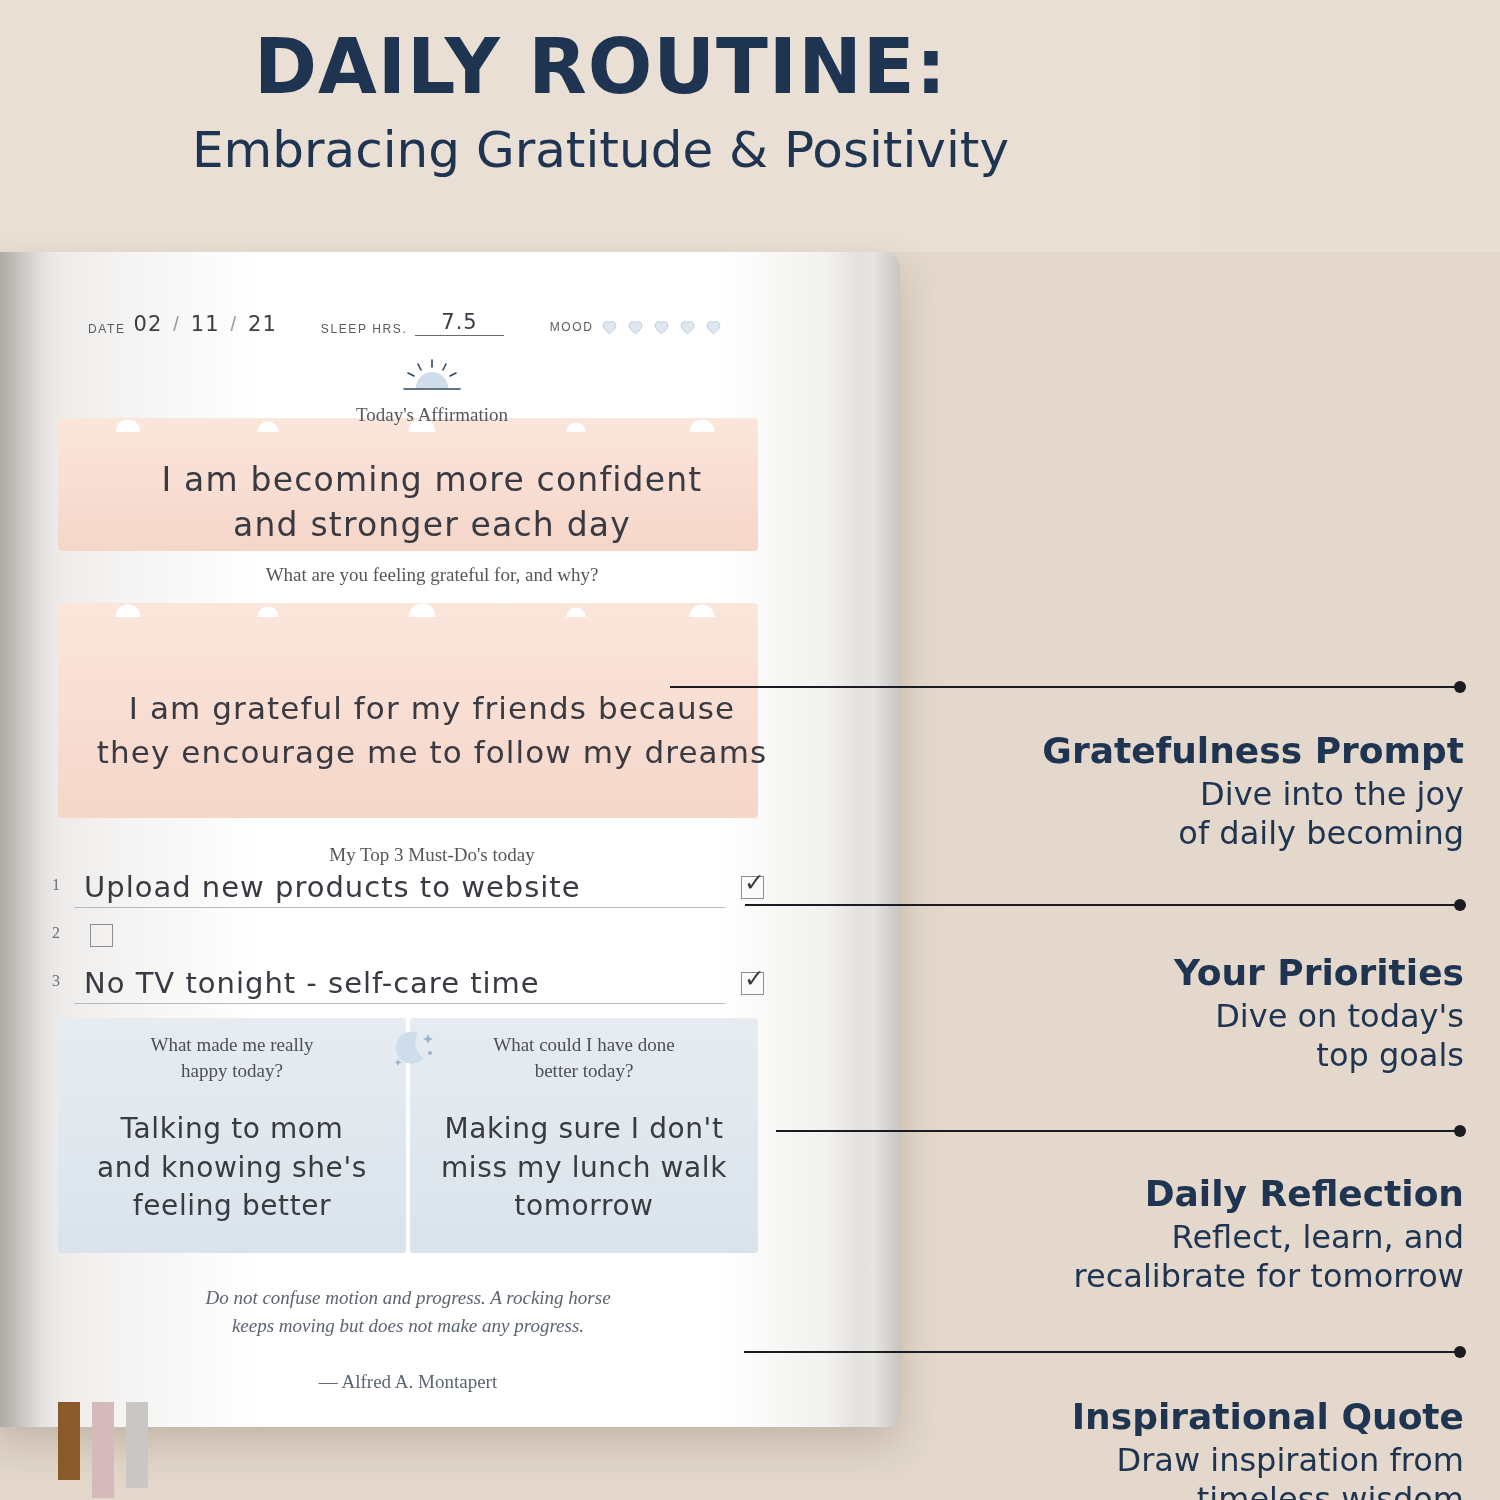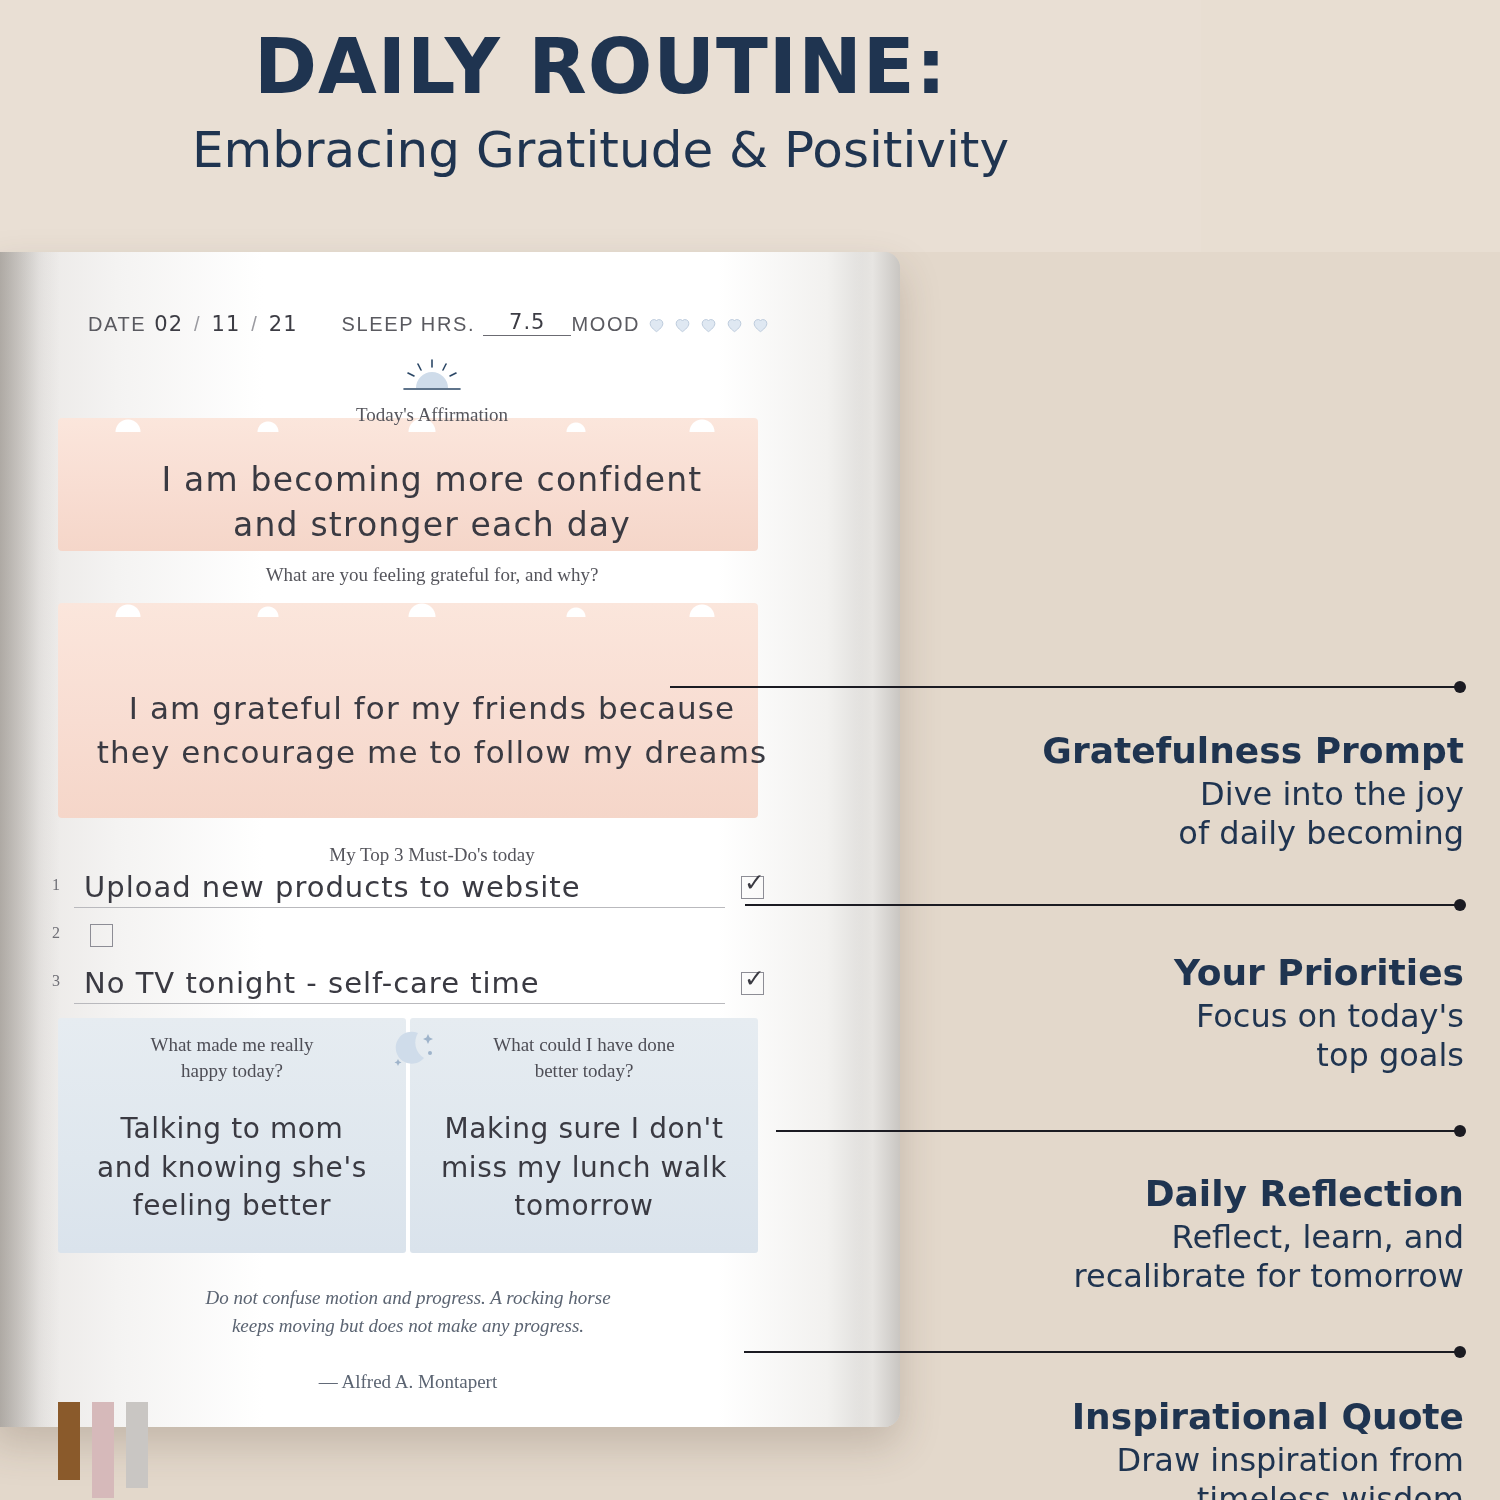--- a/index.html
+++ b/index.html
@@ -102,35 +102,35 @@
     position: absolute;
     top: 44px; left: 36px;
     width: 700px;
     font-family: "Liberation Sans", sans-serif;
     color: #4c4c52;
     font-size: 17px;
     letter-spacing: 1px;
     display: flex;
     align-items: flex-end;
   }
-  .lbl { font-size: 20px; letter-spacing: 1.6px; color:#5a5a60; }
+  .lbl { font-size: 12px; letter-spacing: 1.6px; color:#5a5a60; }
   .hand {
     font-family: "DejaVu Sans", sans-serif;
     color: #3c3c44;
   }
   .date-val { font-size: 21px; margin: 0 8px; }
   .slash { color:#9a9aa0; margin: 0 3px; font-size: 20px;}
   .sleep-wrap { margin-left: 36px; display:flex; align-items: flex-end; }
   .sleep-val {
     font-size: 21px;
     border-bottom: 1.5px solid #6b6b72;
     padding: 0 26px 1px 26px;
     margin-left: 8px;
   }
-  .mood-wrap { display: flex; align-items: center; gap: 7px;}
+  .mood-wrap { margin-left: 46px; display: flex; align-items: center; gap: 7px;}
   .heart {
     width: 19px; height: 19px;
     position: relative;
     display: inline-block;
   }
   .heart svg { width: 19px; height: 19px; display:block;}
 
   .sun-icon {
     position: absolute;
     top: 92px; left: 50%;
@@ -507,21 +507,21 @@
       <div class="ann-title">Gratefulness Prompt</div>
       <div class="ann-desc" style="white-space:pre-line">Dive into the joy
 of daily becoming</div>
     </div>
     <div class="leader" style="top: 400px; right: 40px; width: 715px;">
         <span class="dot"></span>
       </div>
 
     <div class="ann" style="top: 449px;">
       <div class="ann-title">Your Priorities</div>
-      <div class="ann-desc" style="white-space:pre-line">Focus on today's
+      <div class="ann-desc" style="white-space:pre-line">Dive on today's
 top goals</div>
     </div>
     <div class="leader" style="top: 626px; right: 40px; width: 684px;">
         <span class="dot"></span>
       </div>
 
     <div class="ann" style="top: 670px;">
       <div class="ann-title">Daily Reflection</div>
       <div class="ann-desc" style="white-space:pre-line">Reflect, learn, and
 recalibrate for tomorrow</div>

